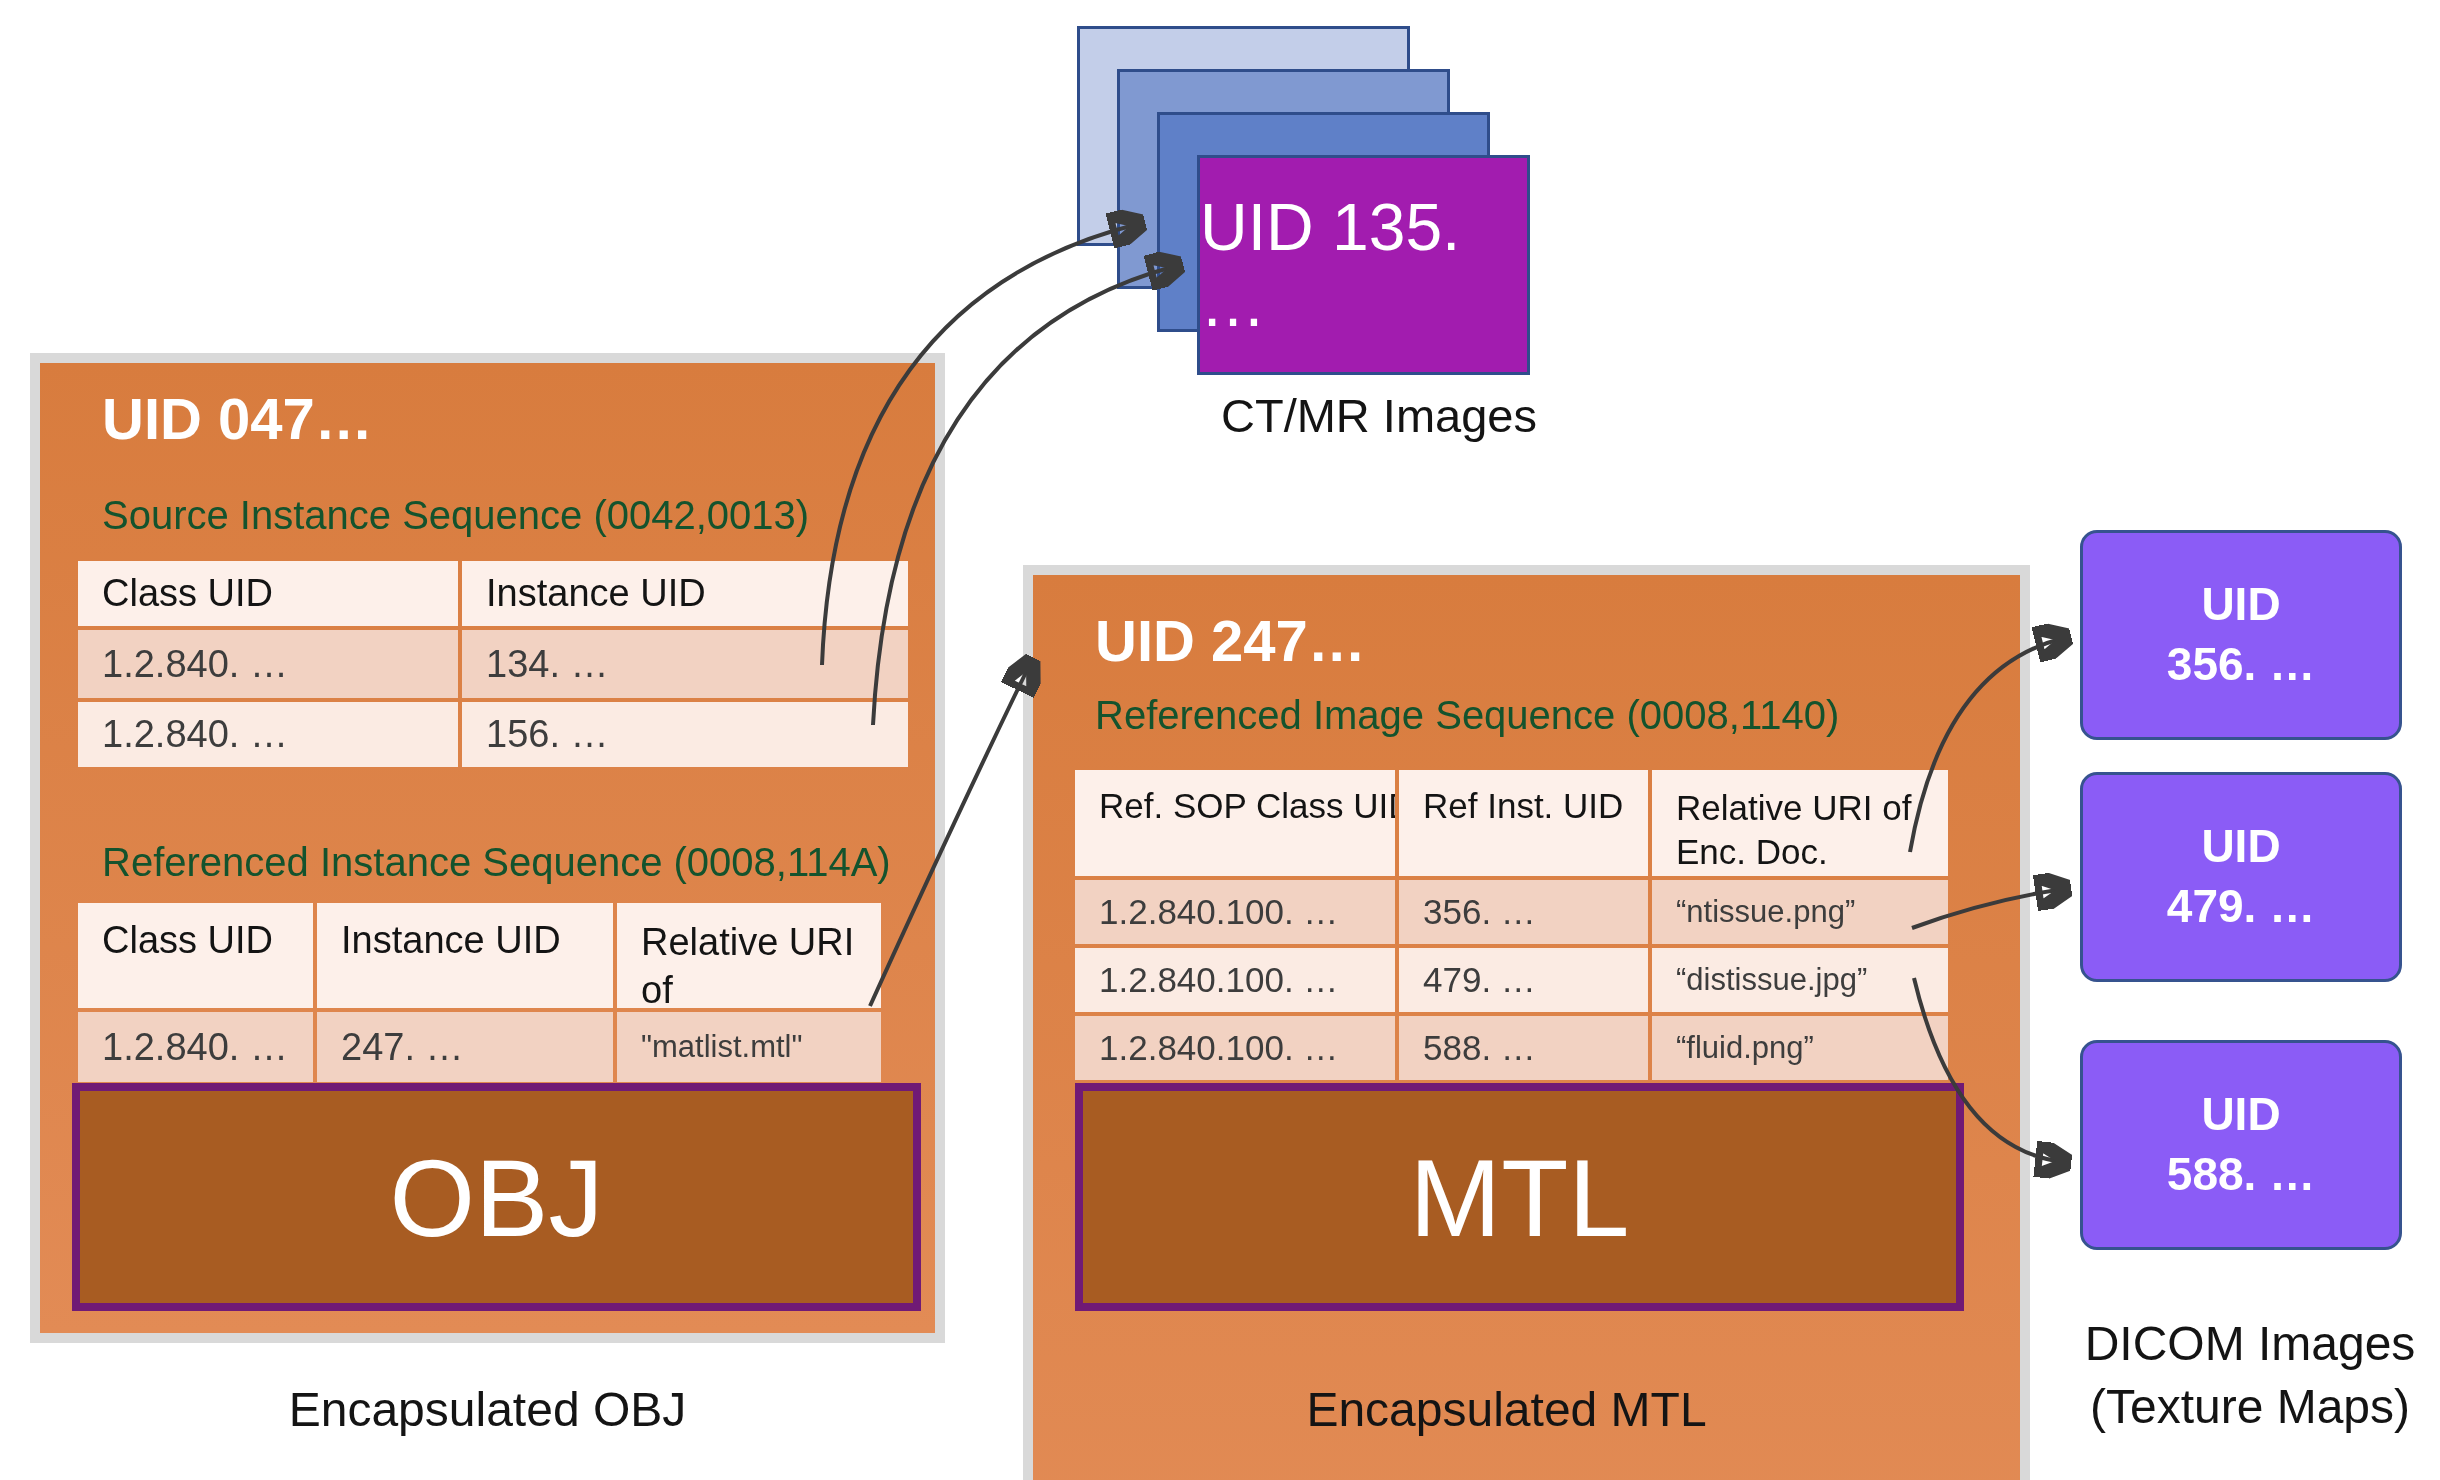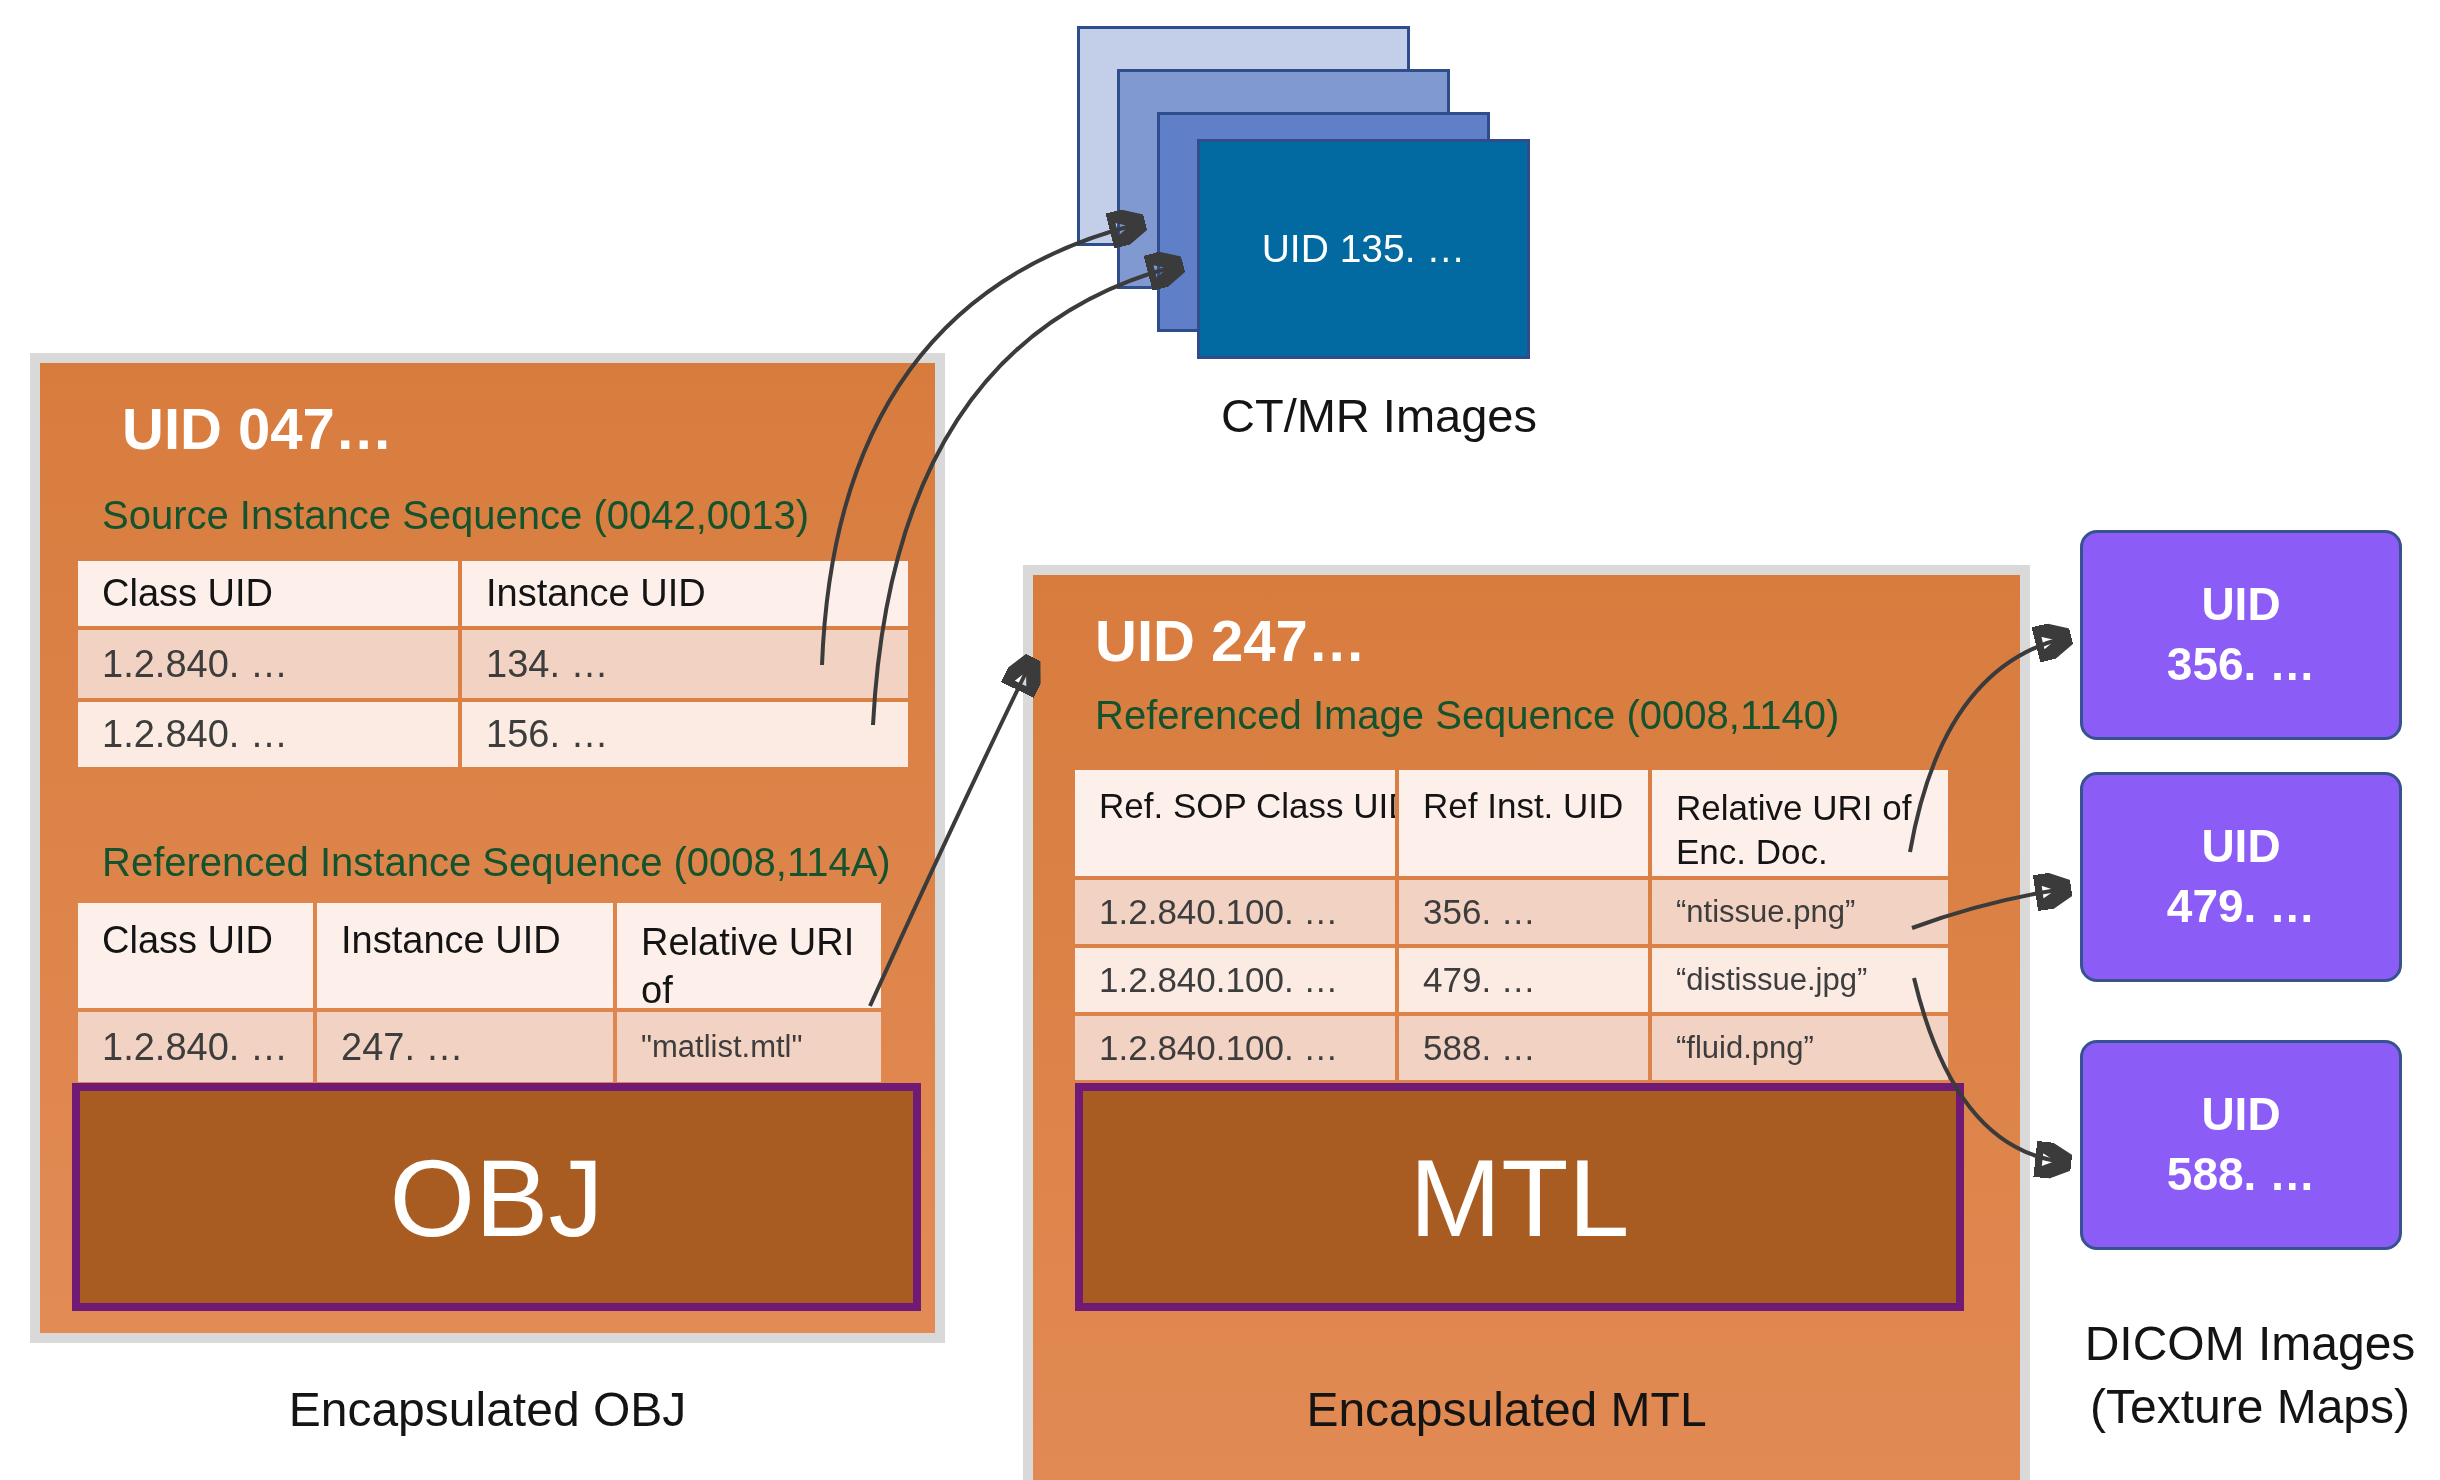--- a/index.html
+++ b/index.html
@@ -35,37 +35,37 @@
   .caption{position:absolute;color:#141414;font-size:48px;text-align:center;}
   .cap-obj{left:30px;top:1382px;width:915px;}
   .cap-mtl{left:1023px;top:1382px;width:967px;}
   .cap-ct{left:1154px;top:388px;width:450px;font-size:47px;}
   .cap-tex{left:2045px;top:1312px;width:410px;line-height:1.32;}
   
   .layer{position:absolute;width:333px;height:220px;border:3px solid #2f4d8b;box-sizing:border-box;}
   .layer1{left:1077px;top:26px;background:#c3cee9;}
   .layer2{left:1117px;top:69px;background:#8099d1;}
   .layer3{left:1157px;top:112px;background:#5f80c8;}
-  .layer4{left:1197px;top:139px;background:#0369a1;display:flex;align-items:center;justify-content:center;color:#ffffff;font-size:39px;}
+  .layer4{left:1197px;top:155px;background:#a21caf;display:flex;align-items:center;justify-content:center;color:#ffffff;font-size:66px;}
   
   .texbox{position:absolute;left:2080px;width:322px;height:210px;background:#8b5cf6;border:3px solid #36538f;border-radius:17px;box-sizing:border-box;
     display:flex;flex-direction:column;align-items:center;justify-content:center;color:#ffffff;font-size:46px;font-weight:bold;line-height:1.3;}
   .tex1{top:530px;}.tex2{top:772px;}.tex3{top:1040px;}
   
   .arrows{position:absolute;left:0;top:0;width:2440px;height:1480px;z-index:10;pointer-events:none;}
   .arrows path{stroke:#3b3b3b;stroke-width:4;fill:none;}
 </style>
 </head>
 <body>
 
 <div class="canvas">
 
   <div class="panel panel-left">
     <div class="panel-inner"></div>
-    <div class="p-title" style="left:72px;top:42px;margin-left:20px;">UID 047…</div>
+    <div class="p-title" style="left:72px;top:32px;">UID 047…</div>
     <div class="p-sub" style="left:72px;top:140px;">Source Instance Sequence (0042,0013)</div>
 
     <div class="tbl tbl1">
       <div class="cell cell-h">Class UID</div>
       <div class="cell cell-h">Instance UID</div>
       <div class="cell row-dark">1.2.840. …</div>
       <div class="cell row-dark">134. …</div>
       <div class="cell row-light">1.2.840. …</div>
       <div class="cell row-light">156. …</div>
     </div>

